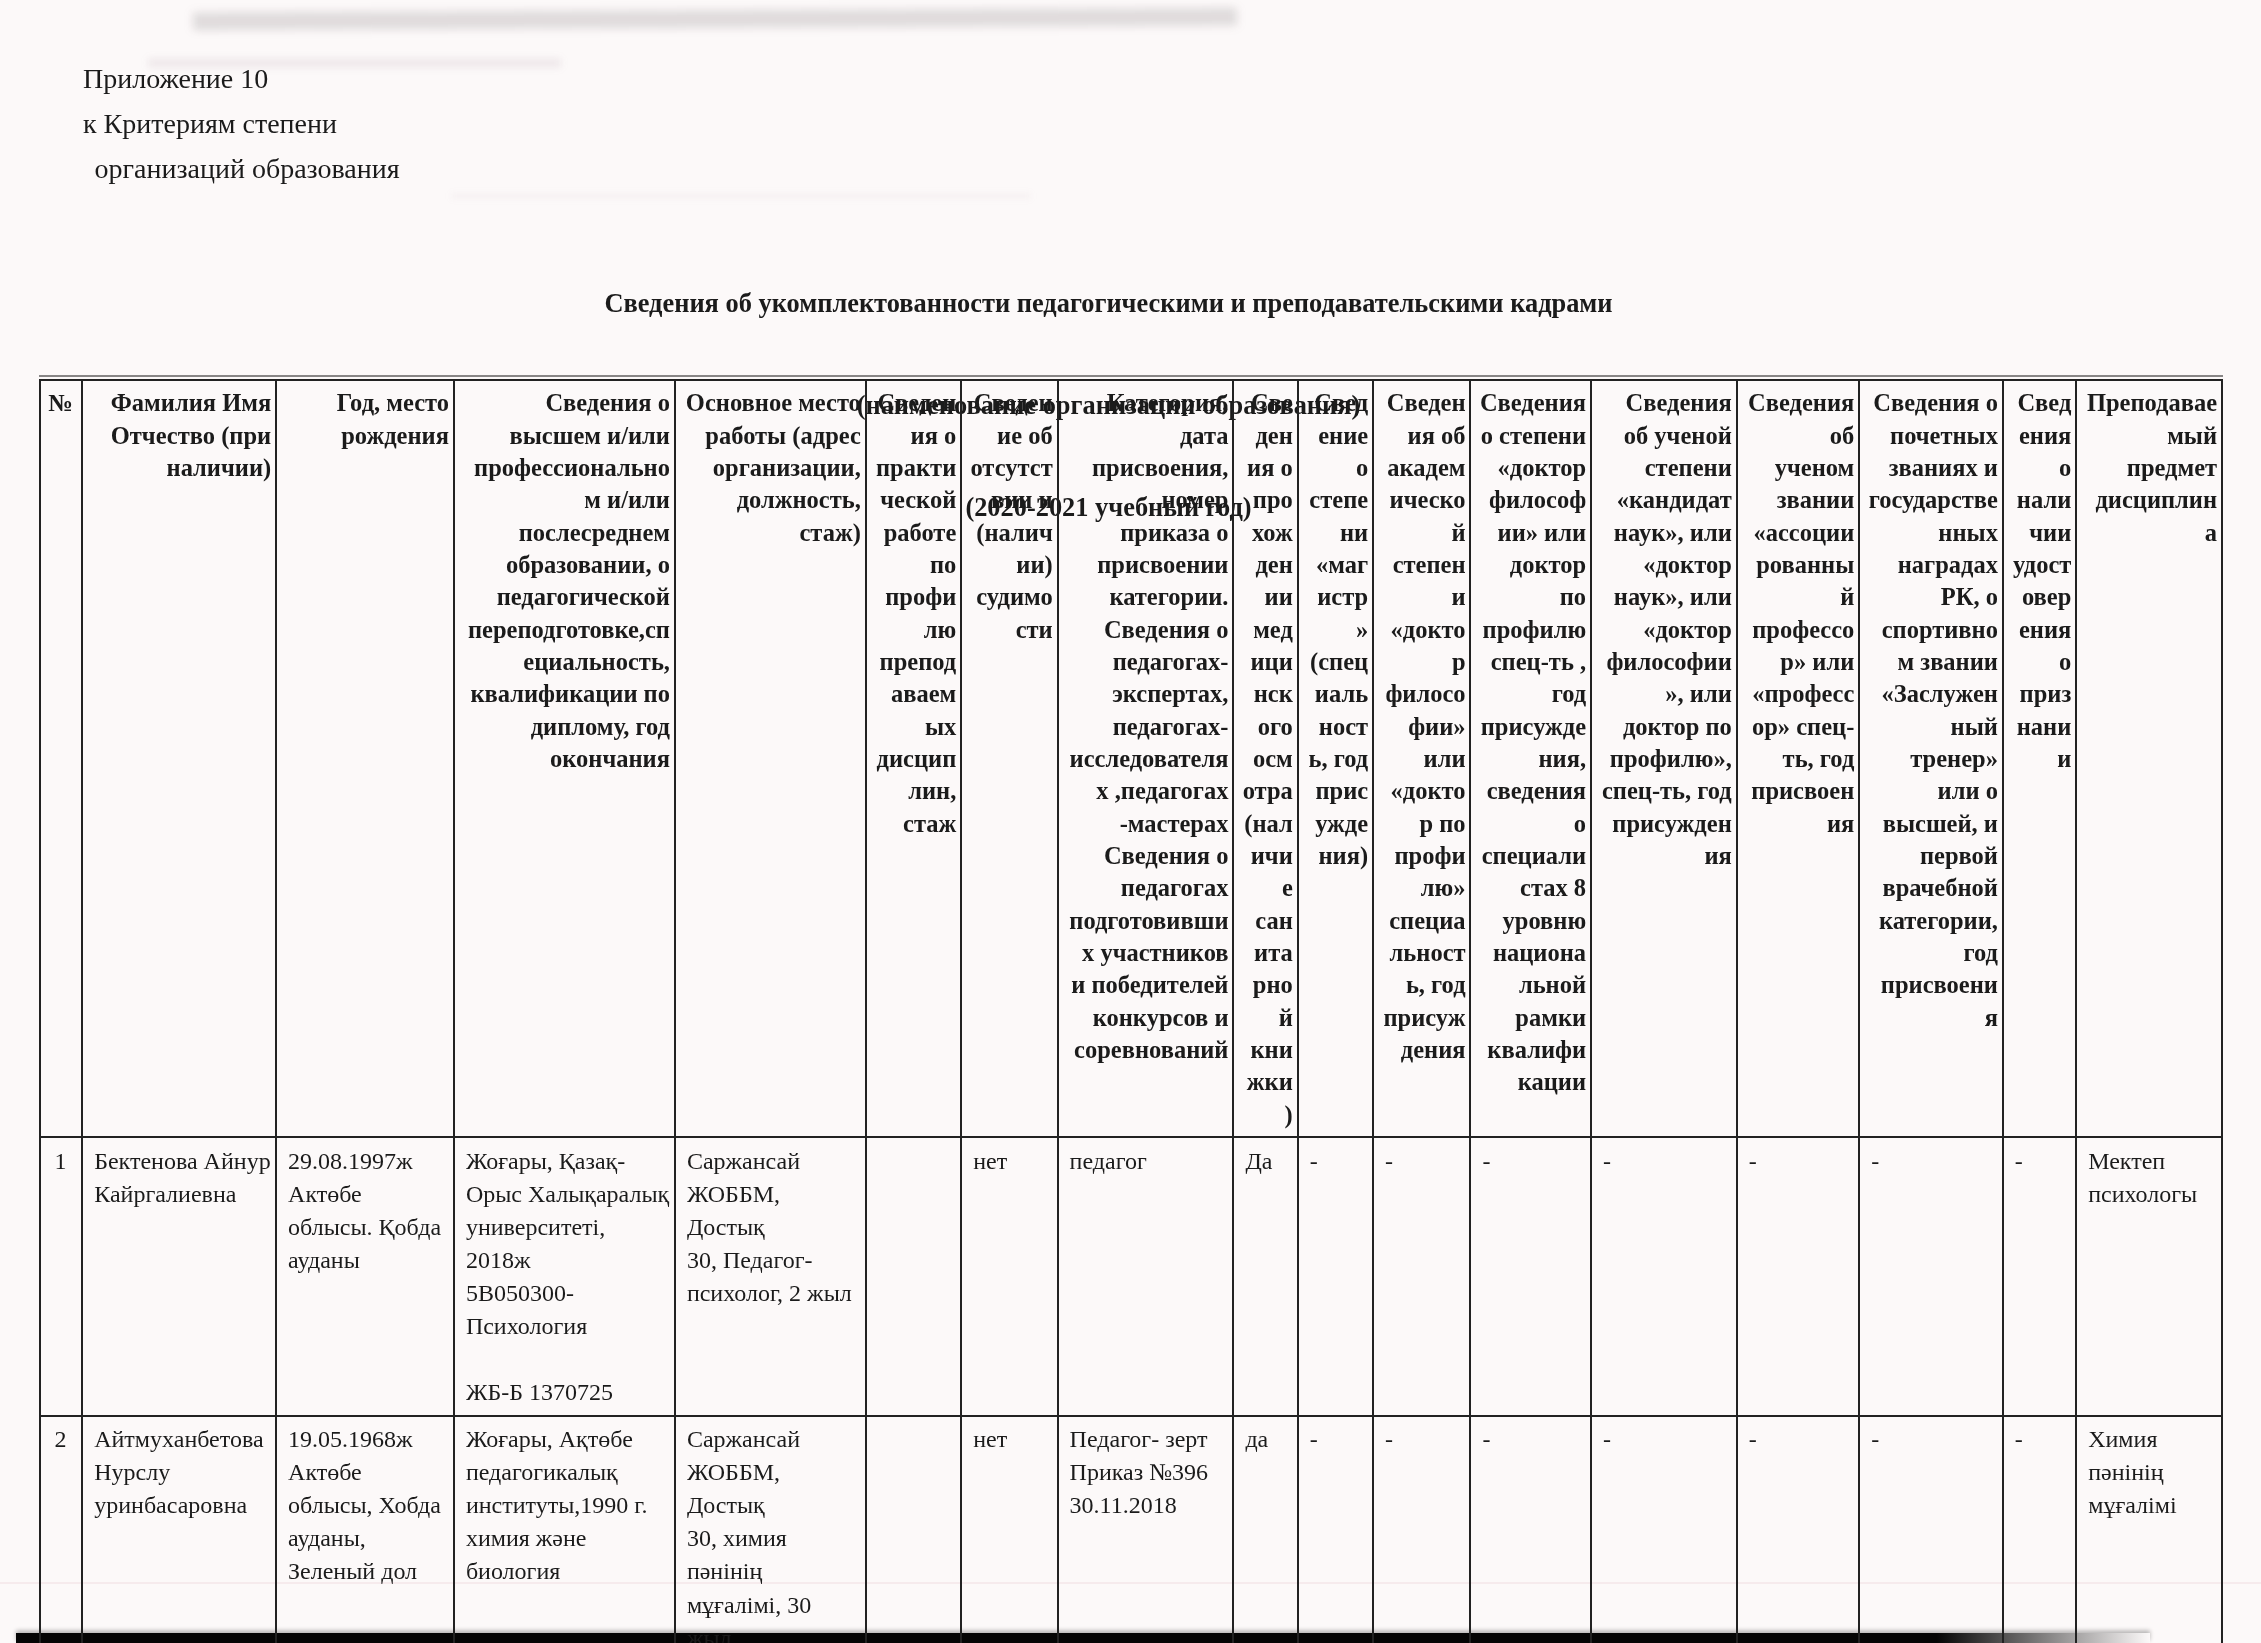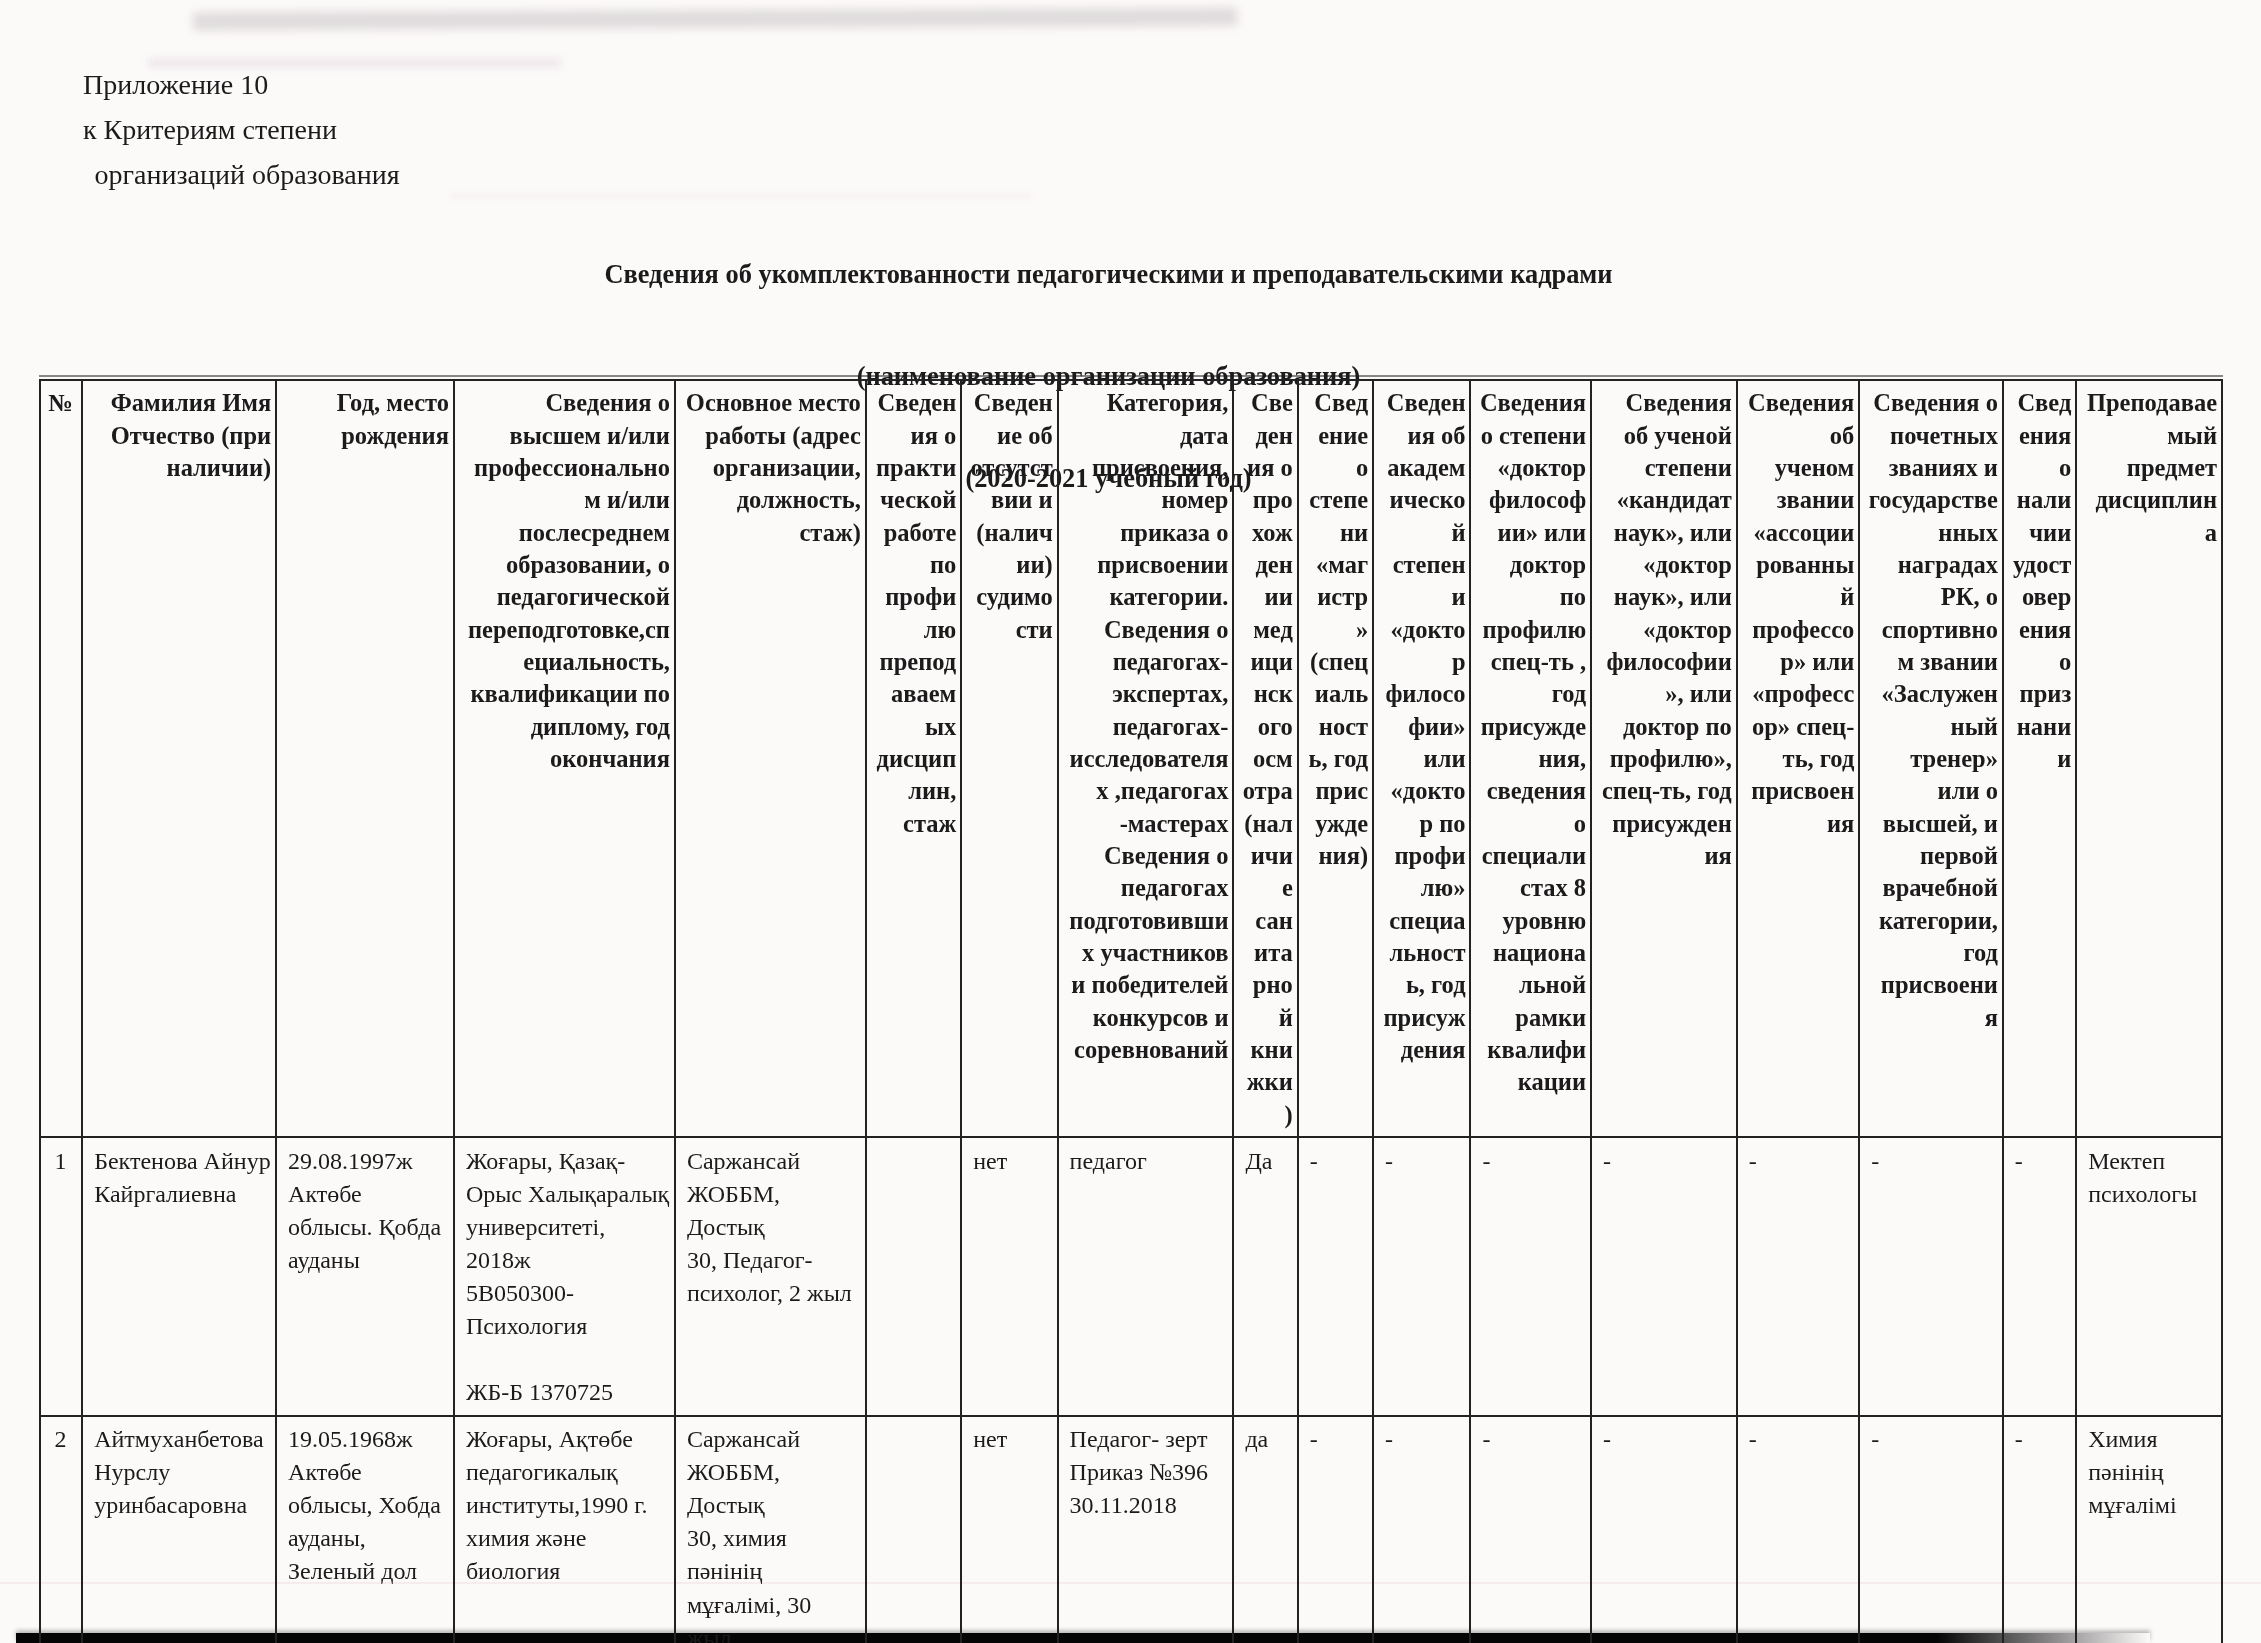--- a/index.html
+++ b/index.html
@@ -27,25 +27,25 @@
     background:rgba(160,120,135,.06);filter:blur(3.2px);}
   .pink-line{position:absolute;left:0;top:1582px;width:100%;height:1.9px;
     background:rgba(200,120,140,.10);}
   .table-top-streak{position:absolute;left:39px;top:375px;width:2184px;height:1.9px;
     background:rgba(40,40,40,.55);}
   .bottom-bar{position:absolute;left:16px;top:1633px;width:2134px;height:9.7px;
     background:linear-gradient(to right,#050505 0%,#050505 90%,rgba(5,5,5,0) 100%);
     box-shadow:0 -2.6px 4.5px rgba(0,0,0,.28);}
 
   
-  .corner{position:absolute;left:83px;top:62px;font-size:28px;line-height:45px;}
+  .corner{position:absolute;left:83px;top:56px;font-size:28px;line-height:45px;}
   .corner .l3{padding-left:11.6px;}
 
   
-  .title-block{position:absolute;left:0;top:189px;width:2217px;text-align:center;
+  .title-block{position:absolute;left:0;top:218px;width:2217px;text-align:center;
     font-weight:bold;font-size:26.4px;line-height:34px;white-space:pre-wrap;}
 
   
   table.roster{
     position:absolute;left:39px;top:379px;
     width:2184px;
     border-collapse:collapse;
     table-layout:fixed;
   }
   .roster th,.roster td{

